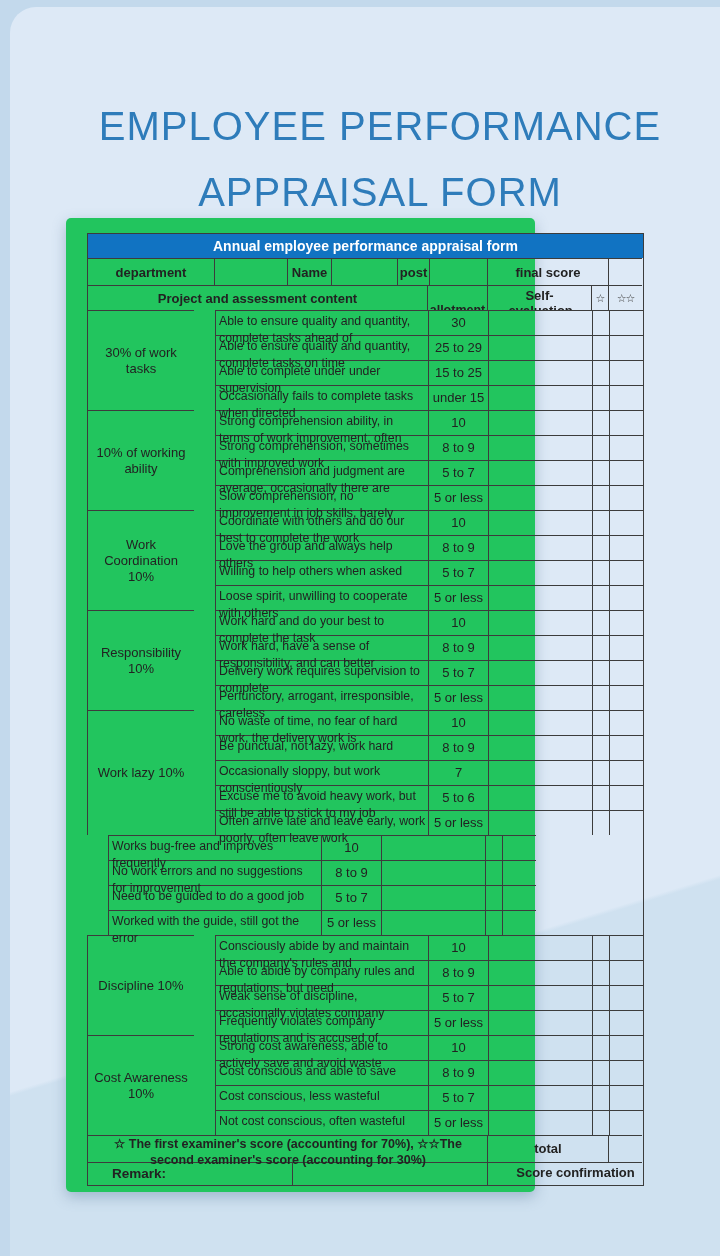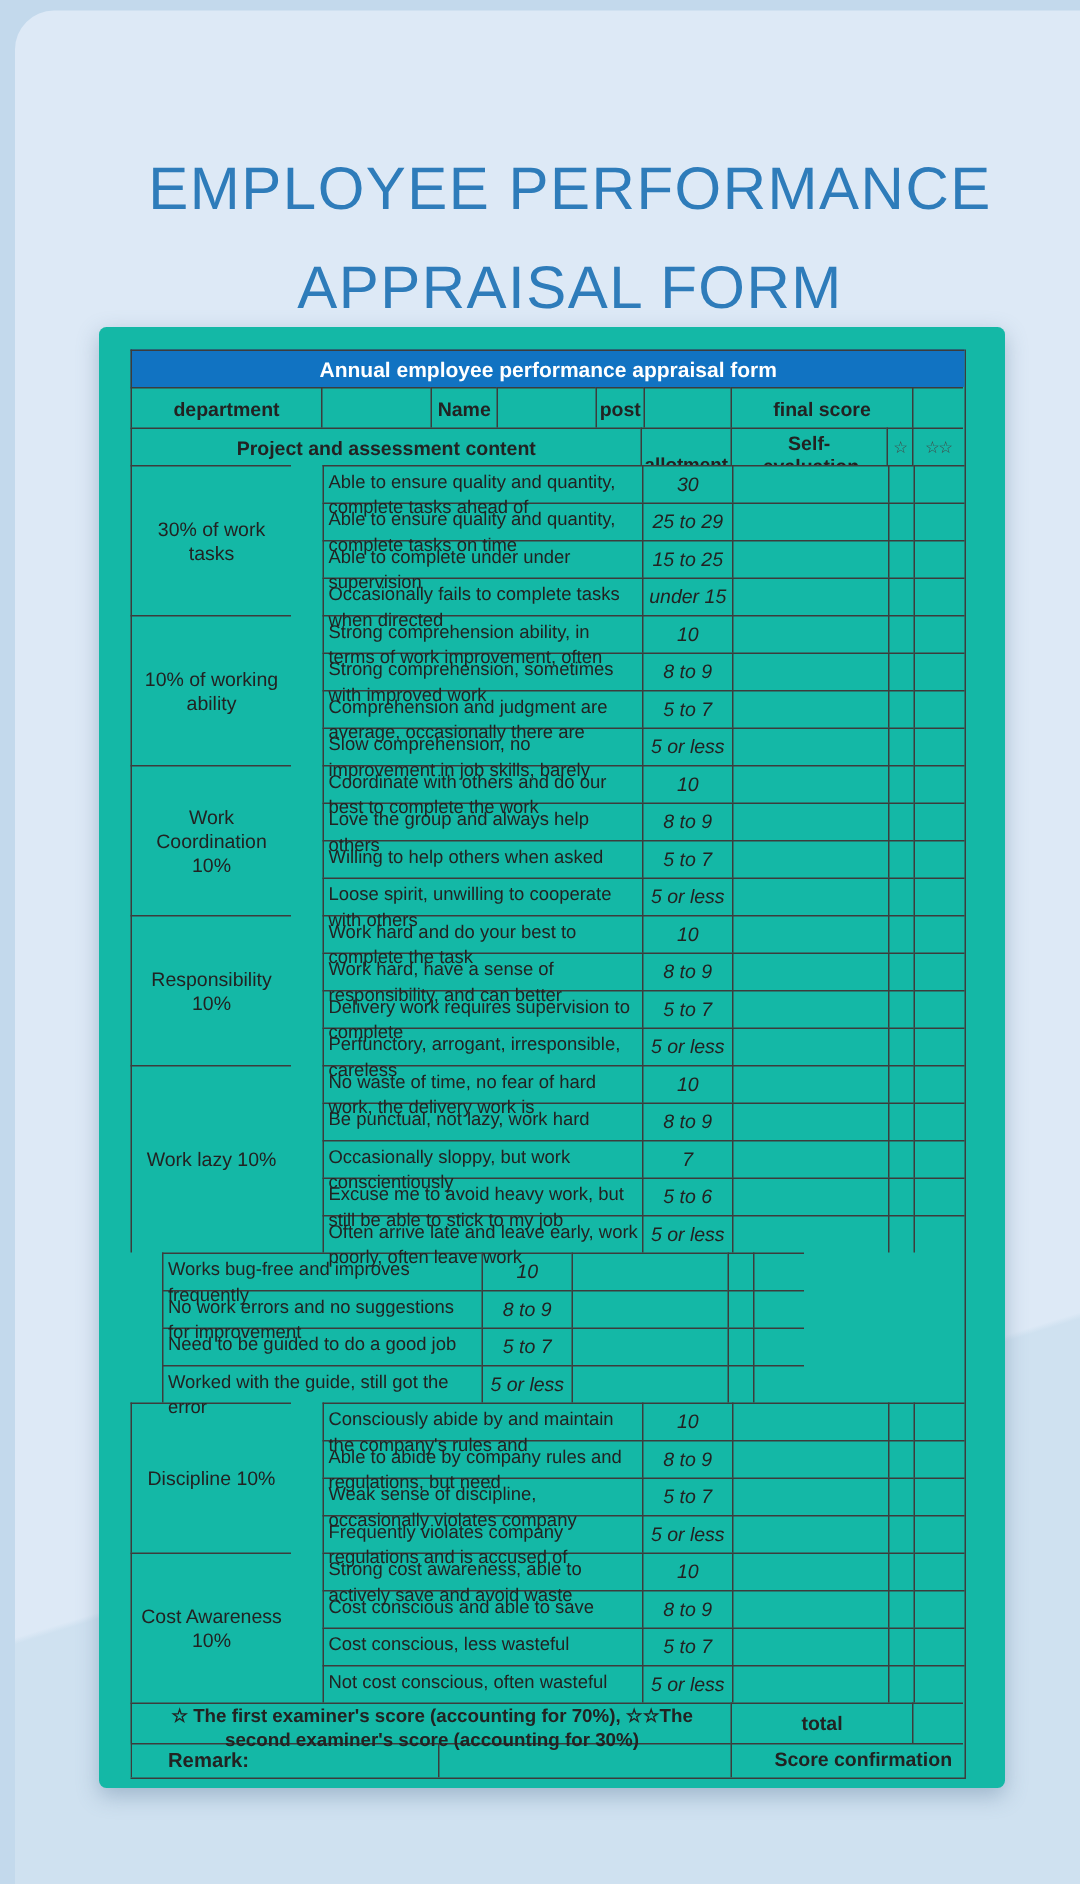--- a/index.html
+++ b/index.html
@@ -13,22 +13,22 @@
     border-radius:26px 0 0 0;
     background:linear-gradient(163deg,#dde9f6 0%,#dde9f6 74%,#cfe1f0 74.3%,#cfe1f0 100%);
   }
   .title{
     position:absolute;top:66px;left:0;width:720px;text-align:center;
     font-size:40px;line-height:66px;letter-spacing:1px;font-weight:400;
     color:#2e7cba;
     padding-left:20px;
   }
   .card{
-    position:absolute;left:66px;top:218px;width:604px;height:974px;
-    background:#14b8a6;border-radius:5px;
+    position:absolute;left:66px;top:218px;width:469px;height:974px;
+    background:#22c55e;border-radius:5px;
     box-shadow:0 5px 14px rgba(100,130,160,.45);
   }
   .tbl{
     position:absolute;left:21px;top:15px;width:557px;
     box-sizing:border-box;
     border-right:1px solid #3c3c3c;border-bottom:1px solid #3c3c3c;
     color:#222;font-size:12.5px;
   }
   .r{display:flex;}
   .c{box-sizing:border-box;border-left:1px solid #3c3c3c;border-top:1px solid #3c3c3c;position:relative;}
@@ -54,21 +54,21 @@
   
   .section{display:flex;}
   .crit{width:127px;box-sizing:border-box;border-left:1px solid #3c3c3c;border-top:1px solid #3c3c3c;
     display:flex;align-items:center;justify-content:center;text-align:center;
     font-size:13px;line-height:16px;padding:0 4px;}
   .sec-rows{flex:1;display:flex;flex-direction:column;}
   .brow{display:flex;height:25px;padding-left:21px;}
   .brow .c{height:25px;}
   .desc{width:213px;}
   .desc .txt{position:absolute;top:2px;left:3px;width:207px;line-height:17px;z-index:3;font-size:12.3px;}
-  .allot{width:60px;font-style:italic;}
+  .allot{width:60px;}
   .allot .atxt{display:block;text-align:center;line-height:24px;font-size:13px;}
   .se{width:104px}.s1{width:17px}.s2{width:34px}
   
   .exam .c{height:27px;}
   .w-exnote{width:400px}
   .exnote-txt{position:absolute;top:0;left:4px;width:392px;text-align:center;
     font-weight:bold;font-size:12.5px;line-height:16px;z-index:3;}
   .w-total{width:121px}
   .total-txt{display:block;text-align:center;font-weight:bold;font-size:13px;line-height:26px;}
   .w-exblank{width:34px}

